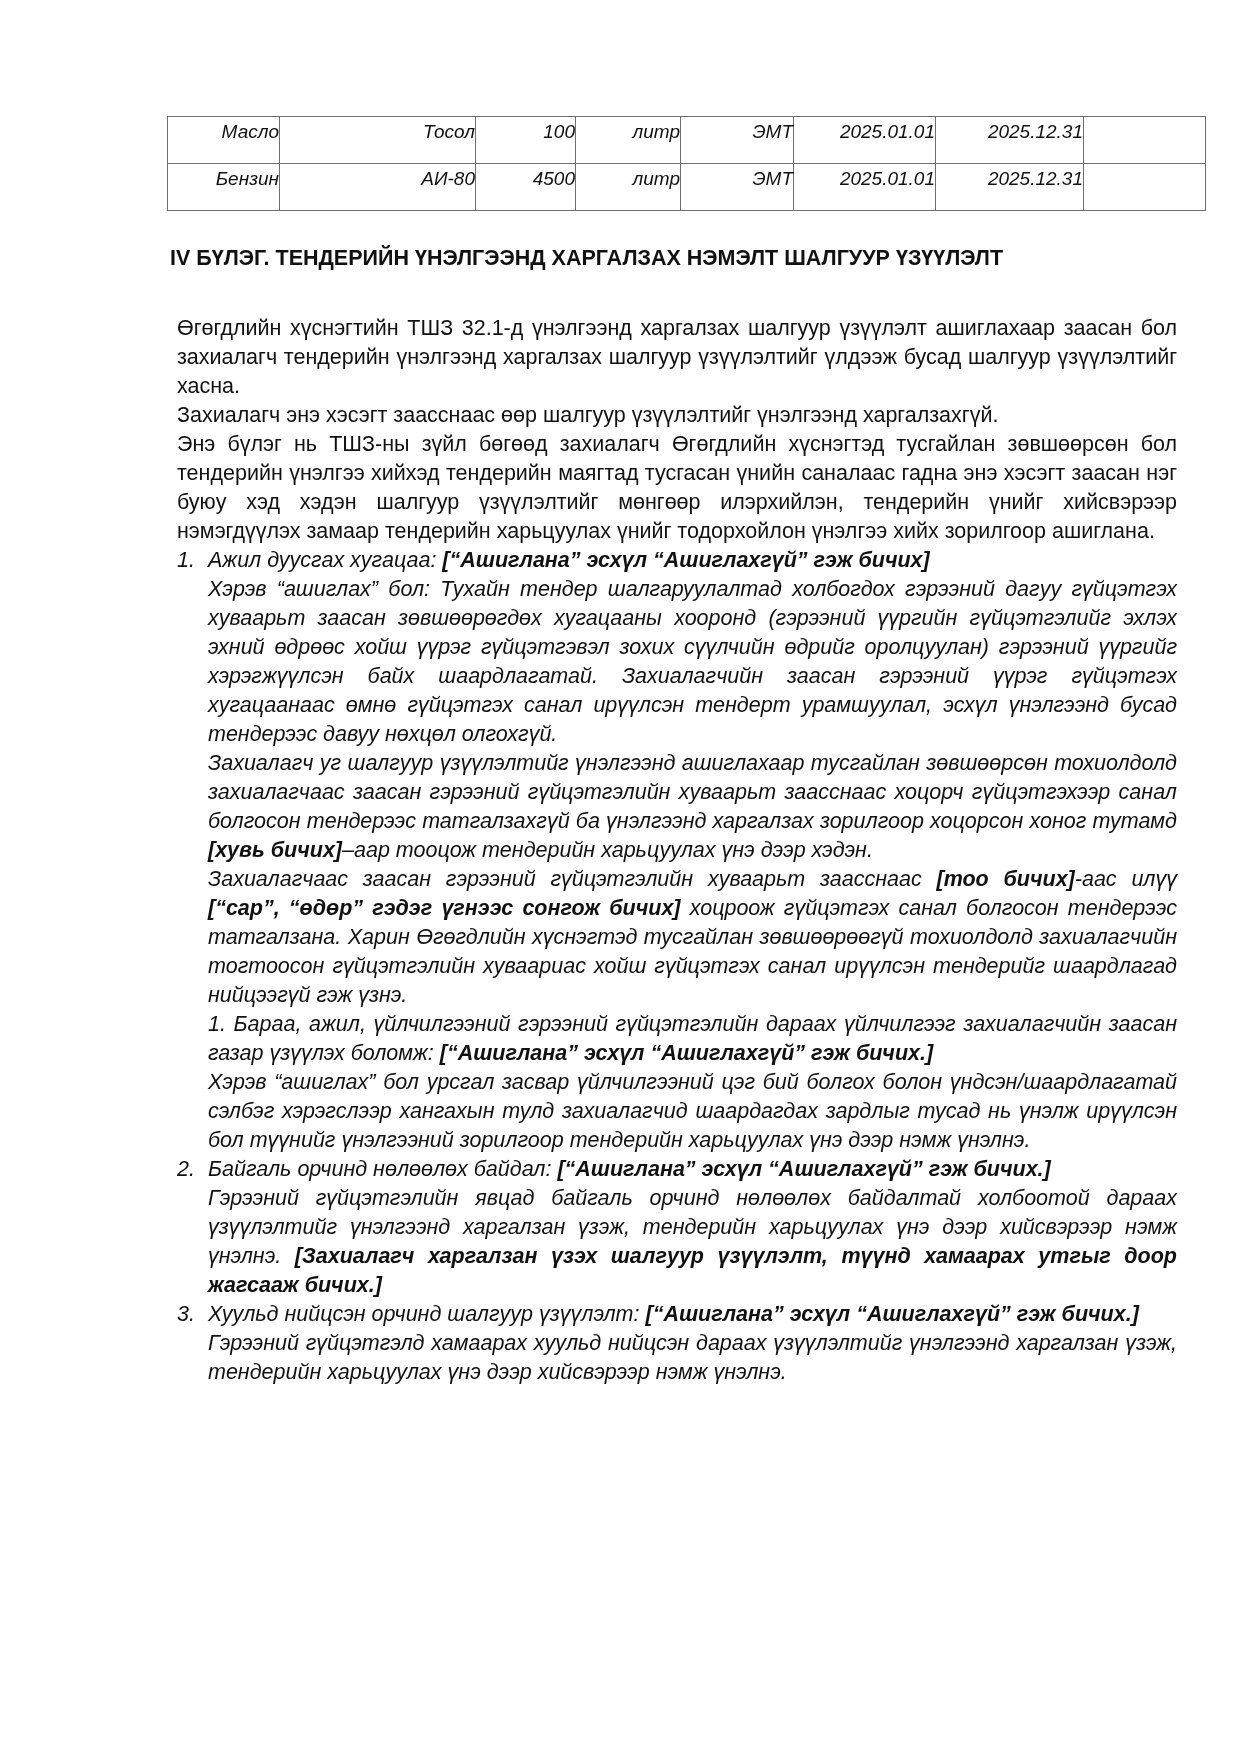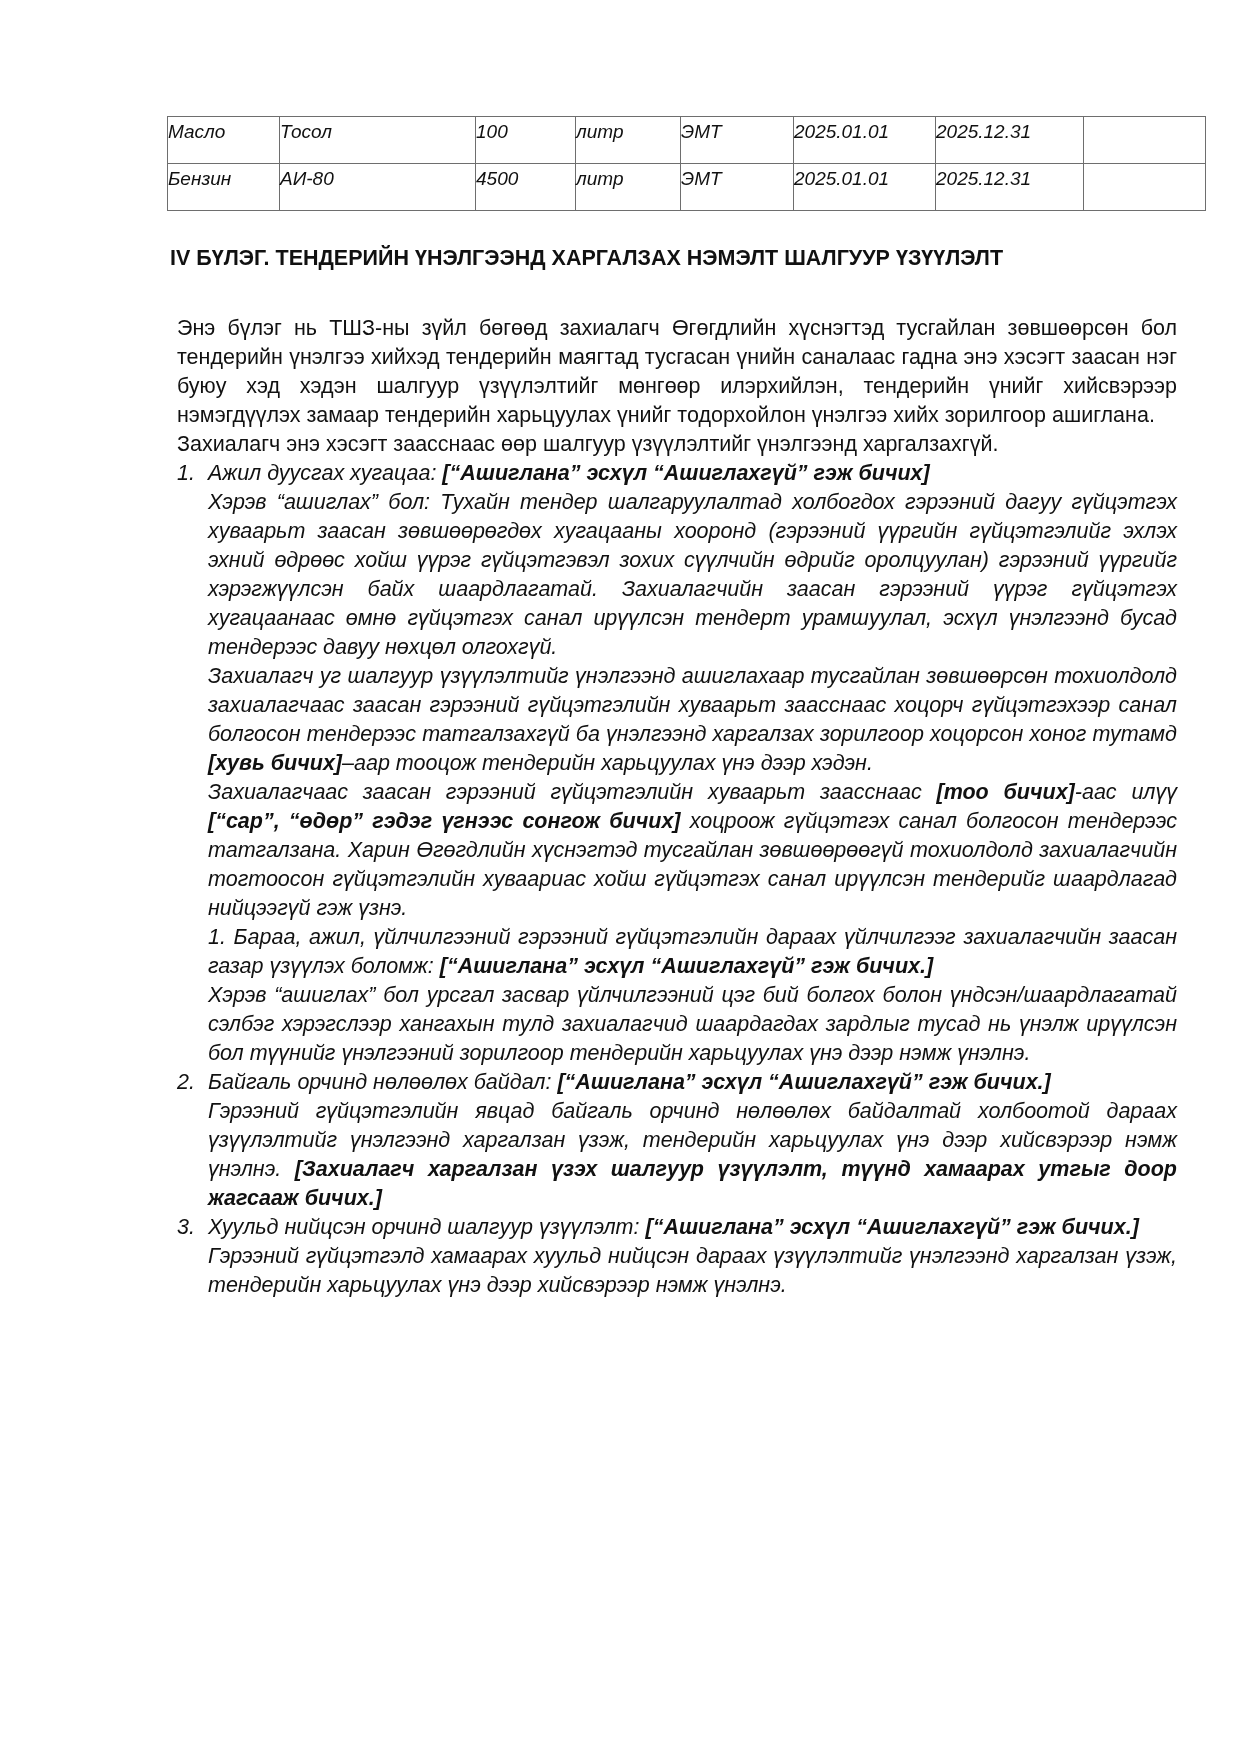--- a/index.html
+++ b/index.html
@@ -3,21 +3,21 @@
   <meta charset="utf-8">
   <style>
     html, body { margin: 0; padding: 0; background: #ffffff; }
     body { width: 1241px; height: 1755px; position: relative; overflow: hidden;
       font-family: "Liberation Sans", sans-serif; color: #111; }
     .page { position: absolute; left: 0; top: 0; width: 1241px; height: 1755px; background: #fff; }
 
     table.fuel { position: absolute; left: 167px; top: 116px; width: 1038px;
       border-collapse: collapse; table-layout: fixed; }
     table.fuel td { border: 1px solid #6e6e6e; height: 42px; padding: 0;
-      vertical-align: top; text-align: left; font-style: italic; font-size: 19px;
+      vertical-align: top; text-align: right; font-style: italic; font-size: 19px;
       padding-top: 4px; }
     table.fuel col.c1 { width: 112px; } table.fuel col.c2 { width: 196px; }
     table.fuel col.c3 { width: 100px; } table.fuel col.c4 { width: 105px; }
     table.fuel col.c5 { width: 113px; } table.fuel col.c6 { width: 142px; }
     table.fuel col.c7 { width: 148px; } table.fuel col.c8 { width: 122px; }
 
     .heading { position: absolute; left: 170px; width: 1010px; top: 244px; text-align: left;
       font-weight: bold; font-size: 21.5px; line-height: 28px; }
 
     .body { position: absolute; left: 177px; top: 314px; width: 1000px;
@@ -67,22 +67,23 @@
       <td>2025.01.01</td>
       <td>2025.12.31</td>
       <td></td>
     </tr>
   </tbody>
     </table>
 
   <div class="heading">IV БҮЛЭГ. ТЕНДЕРИЙН ҮНЭЛГЭЭНД ХАРГАЛЗАХ НЭМЭЛТ ШАЛГУУР ҮЗҮҮЛЭЛТ</div>
 
   <div class="body">
+    <p class="p">Өгөгдлийн хүснэгтийн ТШЗ 32.1-д үнэлгээнд харгалзах шалгуур үзүүлэлт ашиглахаар заасан бол захиалагч тендерийн үнэлгээнд харгалзах шалгуур үзүүлэлтийг үлдээж бусад шалгуур үзүүлэлтийг хасна.</p>
+    <p class="p">Захиалагч энэ хэсэгт заасснаас өөр шалгуур үзүүлэлтийг үнэлгээнд харгалзахгүй.</p>
     <p class="p">Энэ бүлэг нь ТШЗ-ны зүйл бөгөөд захиалагч Өгөгдлийн хүснэгтэд тусгайлан зөвшөөрсөн бол тендерийн үнэлгээ хийхэд тендерийн маягтад тусгасан үнийн саналаас гадна энэ хэсэгт заасан нэг буюу хэд хэдэн шалгуур үзүүлэлтийг мөнгөөр илэрхийлэн, тендерийн үнийг хийсвэрээр нэмэгдүүлэх замаар тендерийн харьцуулах үнийг тодорхойлон үнэлгээ хийх зорилгоор ашиглана.</p>
-    <p class="p">Захиалагч энэ хэсэгт заасснаас өөр шалгуур үзүүлэлтийг үнэлгээнд харгалзахгүй.</p>
 
     <div class="item">
       <span class="num">1.</span>
       <span class="txt">
         <span>Ажил дуусгах хугацаа: </span><span class="b">[“Ашиглана” эсхүл “Ашиглахгүй” гэж бичих]</span>
       </span>
     </div>
     <p class="p it ind">Хэрэв “ашиглах” бол: Тухайн тендер шалгаруулалтад холбогдох гэрээний дагуу гүйцэтгэх хуваарьт заасан зөвшөөрөгдөх хугацааны хооронд (гэрээний үүргийн гүйцэтгэлийг эхлэх эхний өдрөөс хойш үүрэг гүйцэтгэвэл зохих сүүлчийн өдрийг оролцуулан) гэрээний үүргийг хэрэгжүүлсэн байх шаардлагатай. Захиалагчийн заасан гэрээний үүрэг гүйцэтгэх хугацаанаас өмнө гүйцэтгэх санал ирүүлсэн тендерт урамшуулал, эсхүл үнэлгээнд бусад тендерээс давуу нөхцөл олгохгүй.</p>
     <p class="p it ind"><span>Захиалагч уг шалгуур үзүүлэлтийг үнэлгээнд ашиглахаар тусгайлан зөвшөөрсөн тохиолдолд захиалагчаас заасан гэрээний гүйцэтгэлийн хуваарьт заасснаас хоцорч гүйцэтгэхээр санал болгосон тендерээс татгалзахгүй ба үнэлгээнд харгалзах зорилгоор хоцорсон хоног тутамд </span><span class="b">[хувь бичих]</span><span>–аар тооцож тендерийн харьцуулах үнэ дээр хэдэн.</span></p>
     <p class="p it ind"><span>Захиалагчаас заасан гэрээний гүйцэтгэлийн хуваарьт заасснаас </span><span class="b">[тоо бичих]</span><span>-аас илүү </span><span class="b">[“сар”, “өдөр” гэдэг үгнээс сонгож бичих]</span><span> хоцроож гүйцэтгэх санал болгосон тендерээс татгалзана. Харин Өгөгдлийн хүснэгтэд тусгайлан зөвшөөрөөгүй тохиолдолд захиалагчийн тогтоосон гүйцэтгэлийн хуваариас хойш гүйцэтгэх санал ирүүлсэн тендерийг шаардлагад нийцээгүй гэж үзнэ.</span></p>

